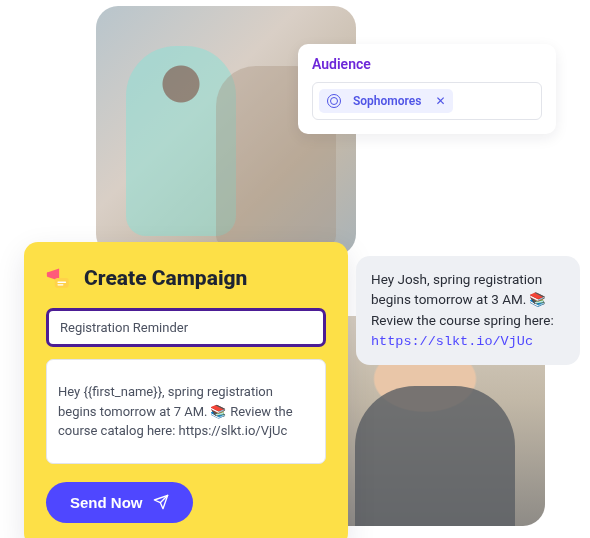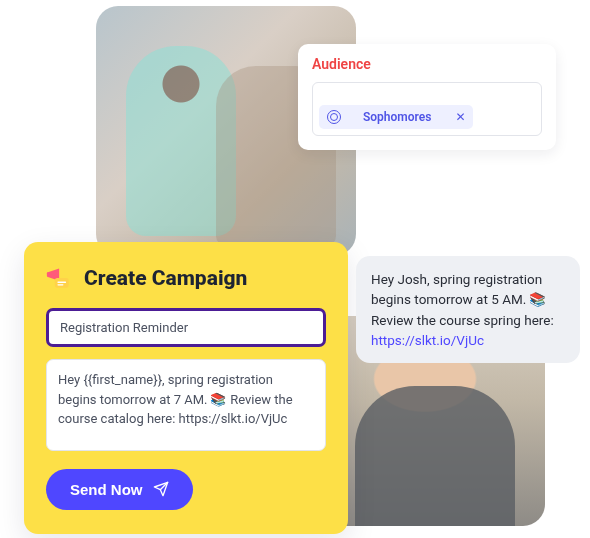--- a/index.html
+++ b/index.html
@@ -66,40 +66,39 @@
     top: 44px;
     width: 258px;
     background: #fff;
     border-radius: 10px;
     padding: 12px 14px 14px;
     box-shadow: 0 4px 14px rgba(20,20,50,.08);
   }
   .audience-label {
     font-size: 14px;
     font-weight: 600;
-    color: #ef4444;
+    color: #6d28d9;
     margin-bottom: 10px;
   }
   .audience-input {
     border: 1px solid #e2e4ea;
     border-radius: 6px;
     padding: 6px;
     display: flex;
   }
   .tag {
     display: inline-flex;
     align-items: center;
-    gap: 22px;
+    gap: 12px;
     background: #eef0ff;
     color: #4f54e6;
     font-size: 12px;
     font-weight: 600;
     padding: 5px 8px;
     border-radius: 5px;
-    margin-top: 16px;
   }
   .tag-circle {
     width: 14px; height: 14px; border-radius: 50%;
     border: 1.5px solid #4f54e6;
     display:inline-flex; align-items:center; justify-content:center;
   }
   .tag-circle::after{ content:""; width:6px; height:6px; border-radius:50%; border:1px solid #4f54e6;}
   .tag-x { font-size: 12px; color:#4f54e6; font-weight:400; margin-left:2px; }
 
   
@@ -134,21 +133,21 @@
     padding: 9px 11px;
     font-size: 13px;
     color: #4b5160;
     margin-bottom: 12px;
     background:#fff;
   }
   .textarea {
     width: 100%;
     border: 1px solid #e2e4ea;
     border-radius: 7px;
-    padding: 10px 11px;
+    padding: 22px 11px;
     font-size: 13px;
     line-height: 1.5;
     color: #4b5160;
     min-height: 92px;
     margin-bottom: 18px;
     background:#fff;
   }
   .send-btn {
     display: inline-flex;
     align-items: flex-start;
@@ -170,21 +169,21 @@
     right: 10px;
     top: 256px;
     width: 224px;
     background: #eef0f4;
     border-radius: 14px;
     padding: 13px 15px;
     font-size: 13.5px;
     line-height: 1.5;
     color: #2a2e38;
   }
-  .bubble .link { color: #4f47ff; }
+  .bubble .link { color: #4f47ff; font-family: Liberation Mono, monospace; }
   .emoji-books { display:inline-block; }
 </style>
 </head>
 <body>
 
 <div class="photo-top"></div>
 <div class="photo-bottom"></div>
 
 <div class="audience-card">
   <div class="audience-label">Audience</div>
@@ -223,14 +222,14 @@
   <button class="send-btn">
     <span>Send Now</span>
     <svg viewBox="0 0 24 24" fill="none" stroke="#fff" stroke-width="2" stroke-linecap="round" stroke-linejoin="round">
       <path d="M22 2 L11 13"></path>
       <path d="M22 2 L15 22 L11 13 L2 9 Z"></path>
     </svg>
   </button>
 </div>
 
 <div class="bubble">
-  <span>Hey Josh, spring registration begins tomorrow at 5 AM. </span><span class="emoji-books">📚</span><span> Review the course spring here: </span><span class="link">https://slkt.io/VjUc</span>
+  <span>Hey Josh, spring registration begins tomorrow at 3 AM. </span><span class="emoji-books">📚</span><span> Review the course spring here: </span><span class="link">https://slkt.io/VjUc</span>
 </div>
 
 </body></html>

